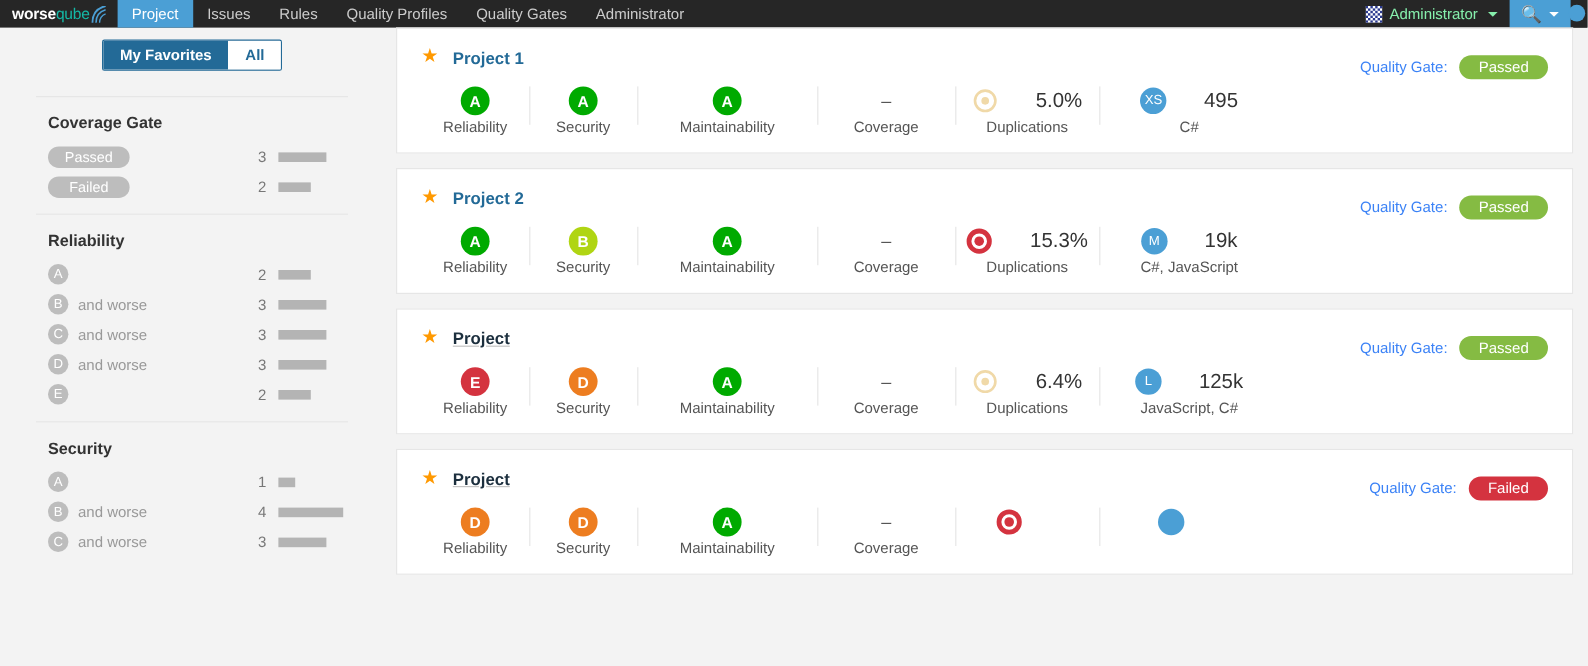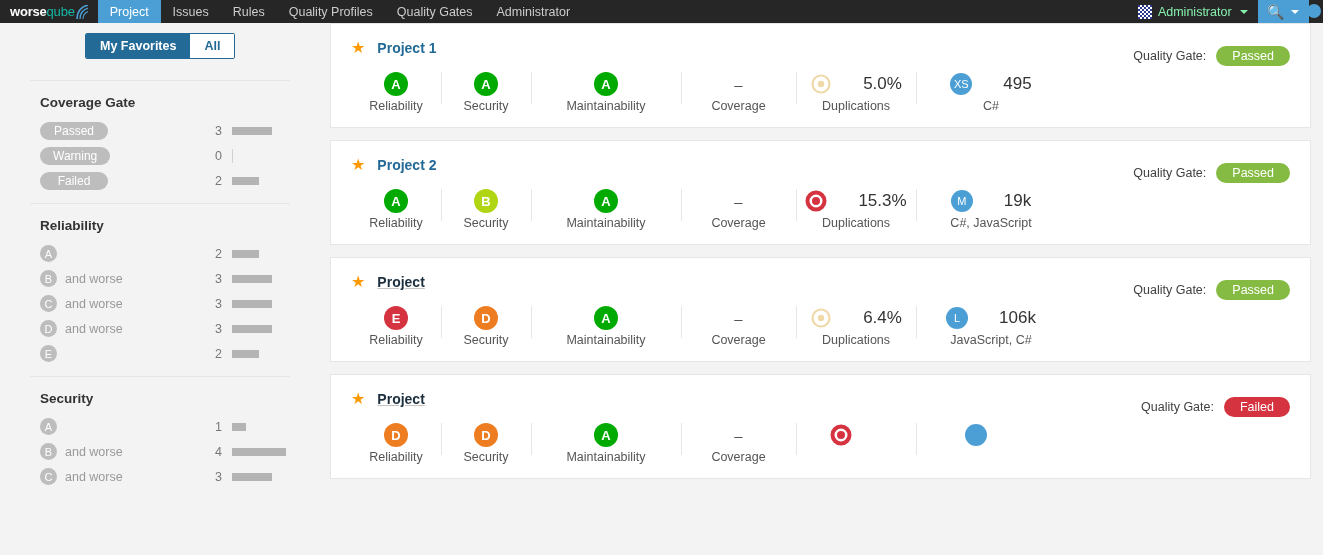--- a/index.html
+++ b/index.html
@@ -108,21 +108,21 @@
   .card {
     background:#fff; border:1px solid #e6e6e6; margin-bottom:12px;
     padding:16px 20px 14px 20px; position:relative;
   }
   .card-head { display:flex; align-items:center; gap:12px; }
   .star { color:#f90; font-size:16px; line-height:1; }
   .proj-name { font-size:14px; font-weight:bold; color:#236a97; cursor:pointer; }
   .proj-name.hovered { color:#1c2f3e; text-decoration:underline; text-decoration-color:#c4c4c4; }
 
   .qg { position:absolute; right:20px; top:22px; display:flex; align-items:center; gap:10px; }
-  .qg-label { color:#404040; font-size:12.5px; }
+  .qg-label { color:#3b82f6; font-size:12.5px; }
   .badge {
     border-radius:11px; color:#fff; font-size:12.5px; padding:3px 16px; display:inline-block;
   }
   .badge.passed { background:#85bb43; }
   .badge.failed { background:#d4333f; }
 
   .measures { display:flex; align-items:flex-start; margin-top:14px; }
   .measure {
     display:flex; flex-direction:column; align-items:center; justify-content:flex-start;
     position:relative;
@@ -234,29 +234,20 @@
             <div class="facet-label">
               <span class="pill">Passed</span>
             </div>
             <div class="facet-count">3</div>
             <div class="facet-bar-wrap">
               <div class="facet-bar" style="width: 40px;"></div>
             </div>
           </div>
           <div class="facet-row">
             <div class="facet-label">
-              <span class="pill">Warning</span>
-            </div>
-            <div class="facet-count">0</div>
-            <div class="facet-bar-wrap">
-              <div class="facet-bar zero"></div>
-            </div>
-          </div>
-          <div class="facet-row">
-            <div class="facet-label">
               <span class="pill">Failed</span>
             </div>
             <div class="facet-count">2</div>
             <div class="facet-bar-wrap">
               <div class="facet-bar" style="width: 27px;"></div>
             </div>
           </div>
         </div>
         <div class="facet">
           <div class="facet-name">Reliability</div>
@@ -492,21 +483,21 @@
                   <circle cx="11" cy="11" r="8.5" fill="none" stroke="#f0d9a8" stroke-width="2.2"></circle>
                   <circle cx="11" cy="11" r="3.2" fill="#f0d9a8"></circle>
                 </svg>
                 <span class="val">6.4%</span>
               </div>
               <div class="measure-label">Duplications</div>
             </div>
             <div class="measure" style="width: 150px;">
               <div class="measure-top">
                 <span class="lang-badge">L</span>
-                <span class="val">106k</span>
+                <span class="val">125k</span>
               </div>
               <div class="measure-label">JavaScript, C#</div>
             </div>
           </div>
         </div>
         <div class="card">
           <div class="card-head">
             <span class="star">★</span>
             <span class="proj-name hovered">Project</span>
           </div>

